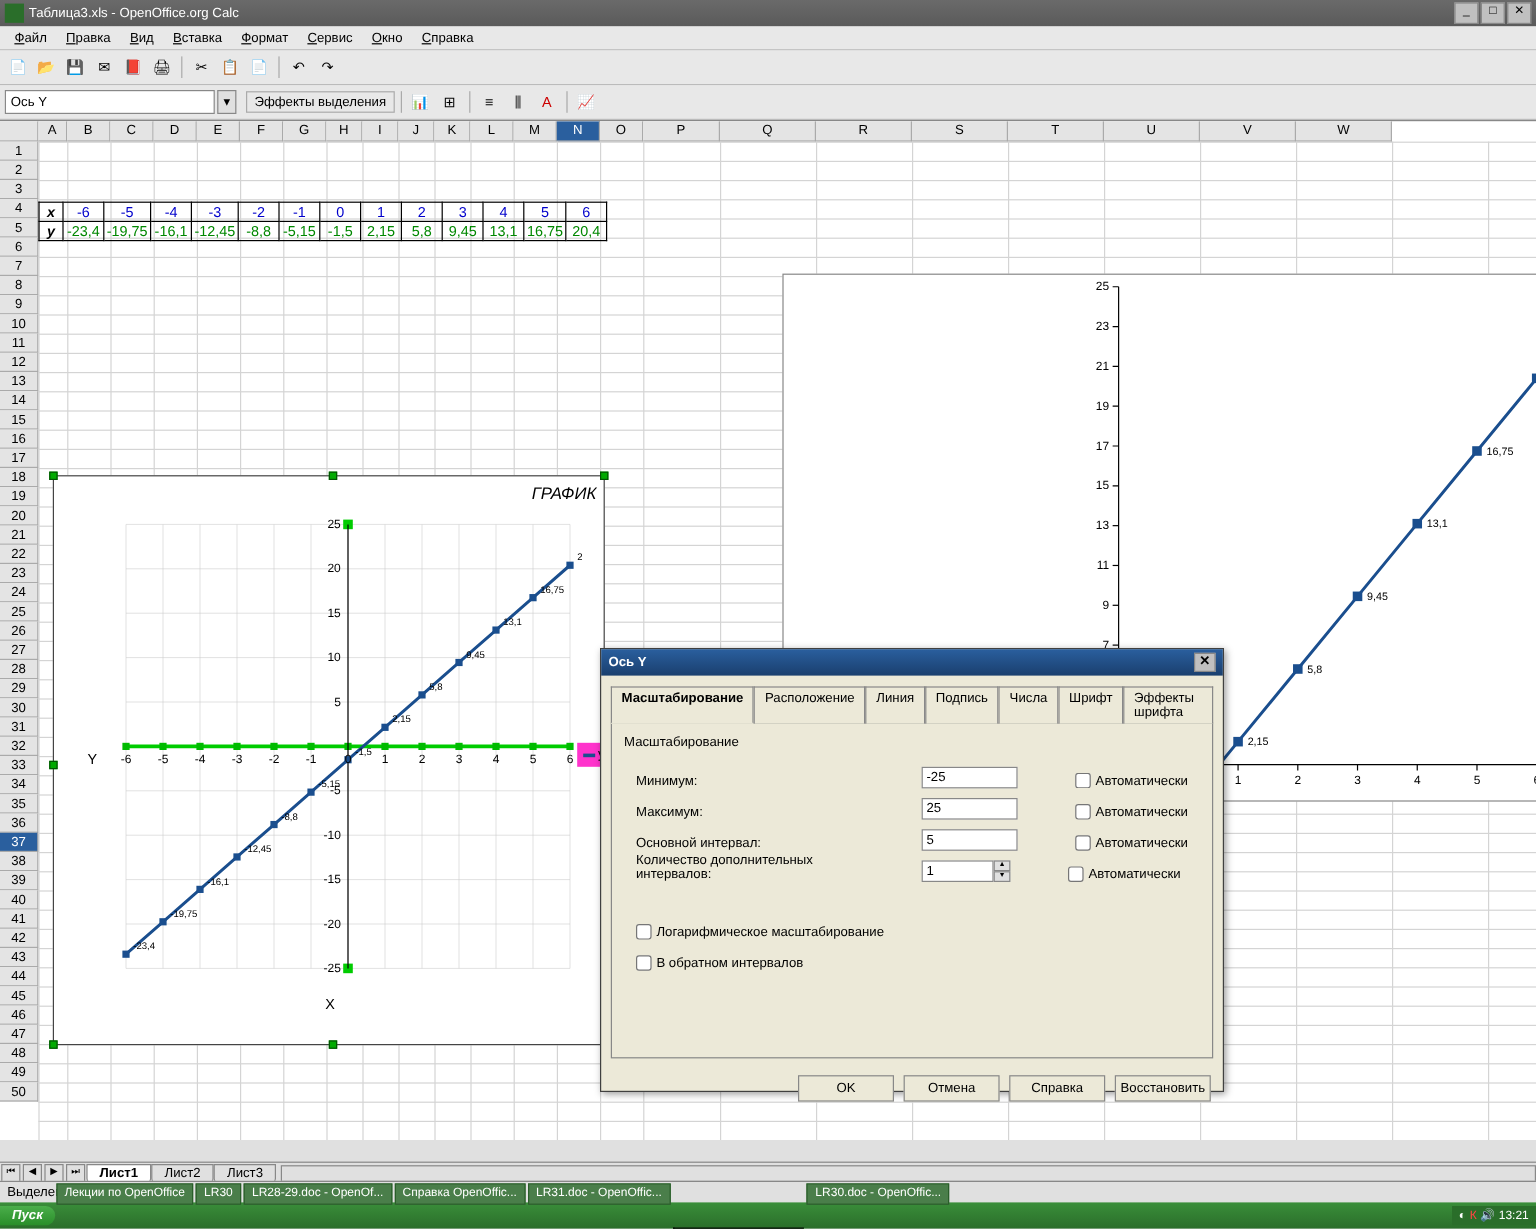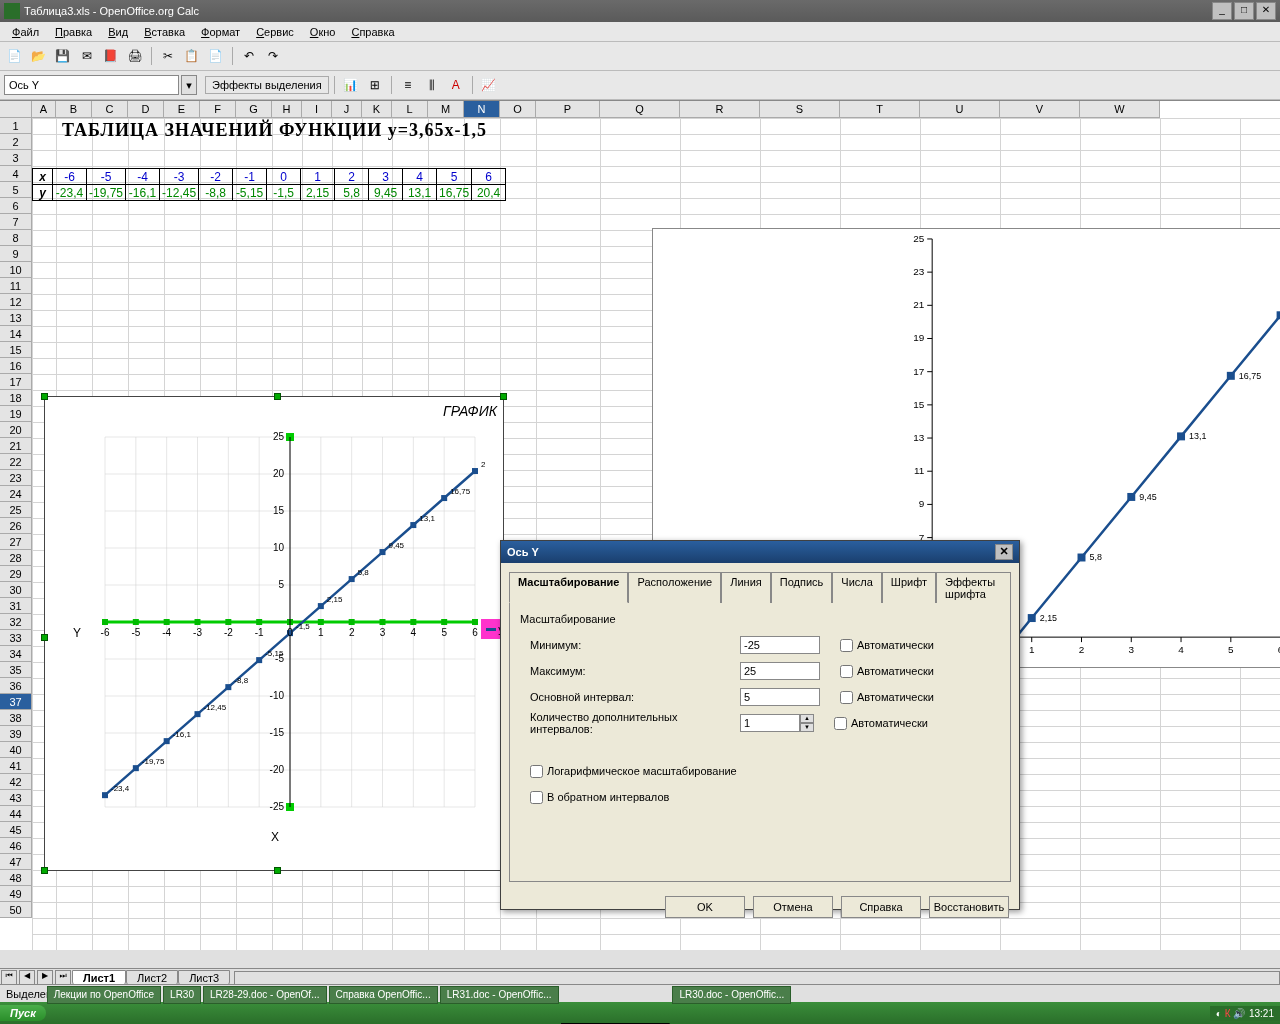--- a/index.html
+++ b/index.html
@@ -59,21 +59,21 @@
 
 
 .dialog { position: absolute; top: 540px; left: 500px; width: 520px; height: 370px; background: #ece9d8; border: 1px solid #404040; box-shadow: 2px 2px 6px rgba(0,0,0,0.4); }
 .dlg-title { background: linear-gradient(#2a5f9e, #1a3f6e); color: #fff; height: 22px; display: flex; align-items: center; padding: 0 6px; font-weight: bold; }
 .dlg-close { margin-left: auto; width: 18px; height: 16px; background: #c0c0c0; border: 1px solid #888; text-align: center; line-height: 12px; color: #000; }
 .dlg-tabs { display: flex; padding: 8px 8px 0 8px; gap: 0; }
 .dlg-tab { padding: 3px 8px; border: 1px solid #888; background: #ece9d8; border-bottom: none; font-size: 11px; position: relative; top: 1px; }
 .dlg-tab.active { background: #ece9d8; font-weight: bold; z-index: 2; border-bottom: 1px solid #ece9d8; }
 .dlg-body { border: 1px solid #888; margin: 0 8px 8px 8px; padding: 10px; height: 280px; background: #ece9d8; }
 .fieldset-label { font-size: 11px; margin-bottom: 8px; }
-.form-row { display: flex; align-items: center; height: 24px; margin: 2px 0; }
+.form-row { display: flex; align-items: flex-end; height: 24px; margin: 2px 0; gap: 28px; }
 .form-row label { width: 220px; padding-left: 10px; }
 .form-row input[type=text] { width: 80px; height: 18px; border: 1px solid #888; padding: 0 3px; font-size: 11px; }
 .form-row .spinner { display: flex; }
 .form-row .spin-btns { display: flex; flex-direction: column; }
 .form-row .spin-btns div { width: 14px; height: 9px; border: 1px solid #888; background: #e0e0e0; font-size: 6px; text-align: center; line-height: 7px; }
 .form-row .chk { margin-left: 20px; display: flex; align-items: center; gap: 4px; }
 .form-row input[type=checkbox] { width: 13px; height: 13px; }
 .dlg-buttons { display: flex; justify-content: flex-end; gap: 8px; padding: 6px 10px; }
 .dlg-btn { width: 80px; height: 22px; border: 1px solid #888; background: #ece9d8; font-size: 11px; }
 
@@ -305,21 +305,20 @@
         <div style="position:absolute;left:0;right:0;top:688px;height:1px;background:#d4d4d4"></div>
         <div style="position:absolute;left:0;right:0;top:704px;height:1px;background:#d4d4d4"></div>
         <div style="position:absolute;left:0;right:0;top:720px;height:1px;background:#d4d4d4"></div>
         <div style="position:absolute;left:0;right:0;top:736px;height:1px;background:#d4d4d4"></div>
         <div style="position:absolute;left:0;right:0;top:752px;height:1px;background:#d4d4d4"></div>
         <div style="position:absolute;left:0;right:0;top:768px;height:1px;background:#d4d4d4"></div>
         <div style="position:absolute;left:0;right:0;top:784px;height:1px;background:#d4d4d4"></div>
         <div style="position:absolute;left:0;right:0;top:800px;height:1px;background:#d4d4d4"></div>
         <div style="position:absolute;left:0;right:0;top:816px;height:1px;background:#d4d4d4"></div>
       </div>
-    <div class="title-cell">ТАБЛИЦА  ЗНАЧЕНИЙ  ФУНКЦИИ  y=3,65x-1,5</div>
     <div class="data-table">
       <table id="dtable">
           <tbody>
             <tr>
               <td class="lbl">x</td>
               <td class="xval" style="width:34px">-6</td>
               <td class="xval" style="width:34px">-5</td>
               <td class="xval" style="width:34px">-4</td>
               <td class="xval" style="width:34px">-3</td>
               <td class="xval" style="width:34px">-2</td>

